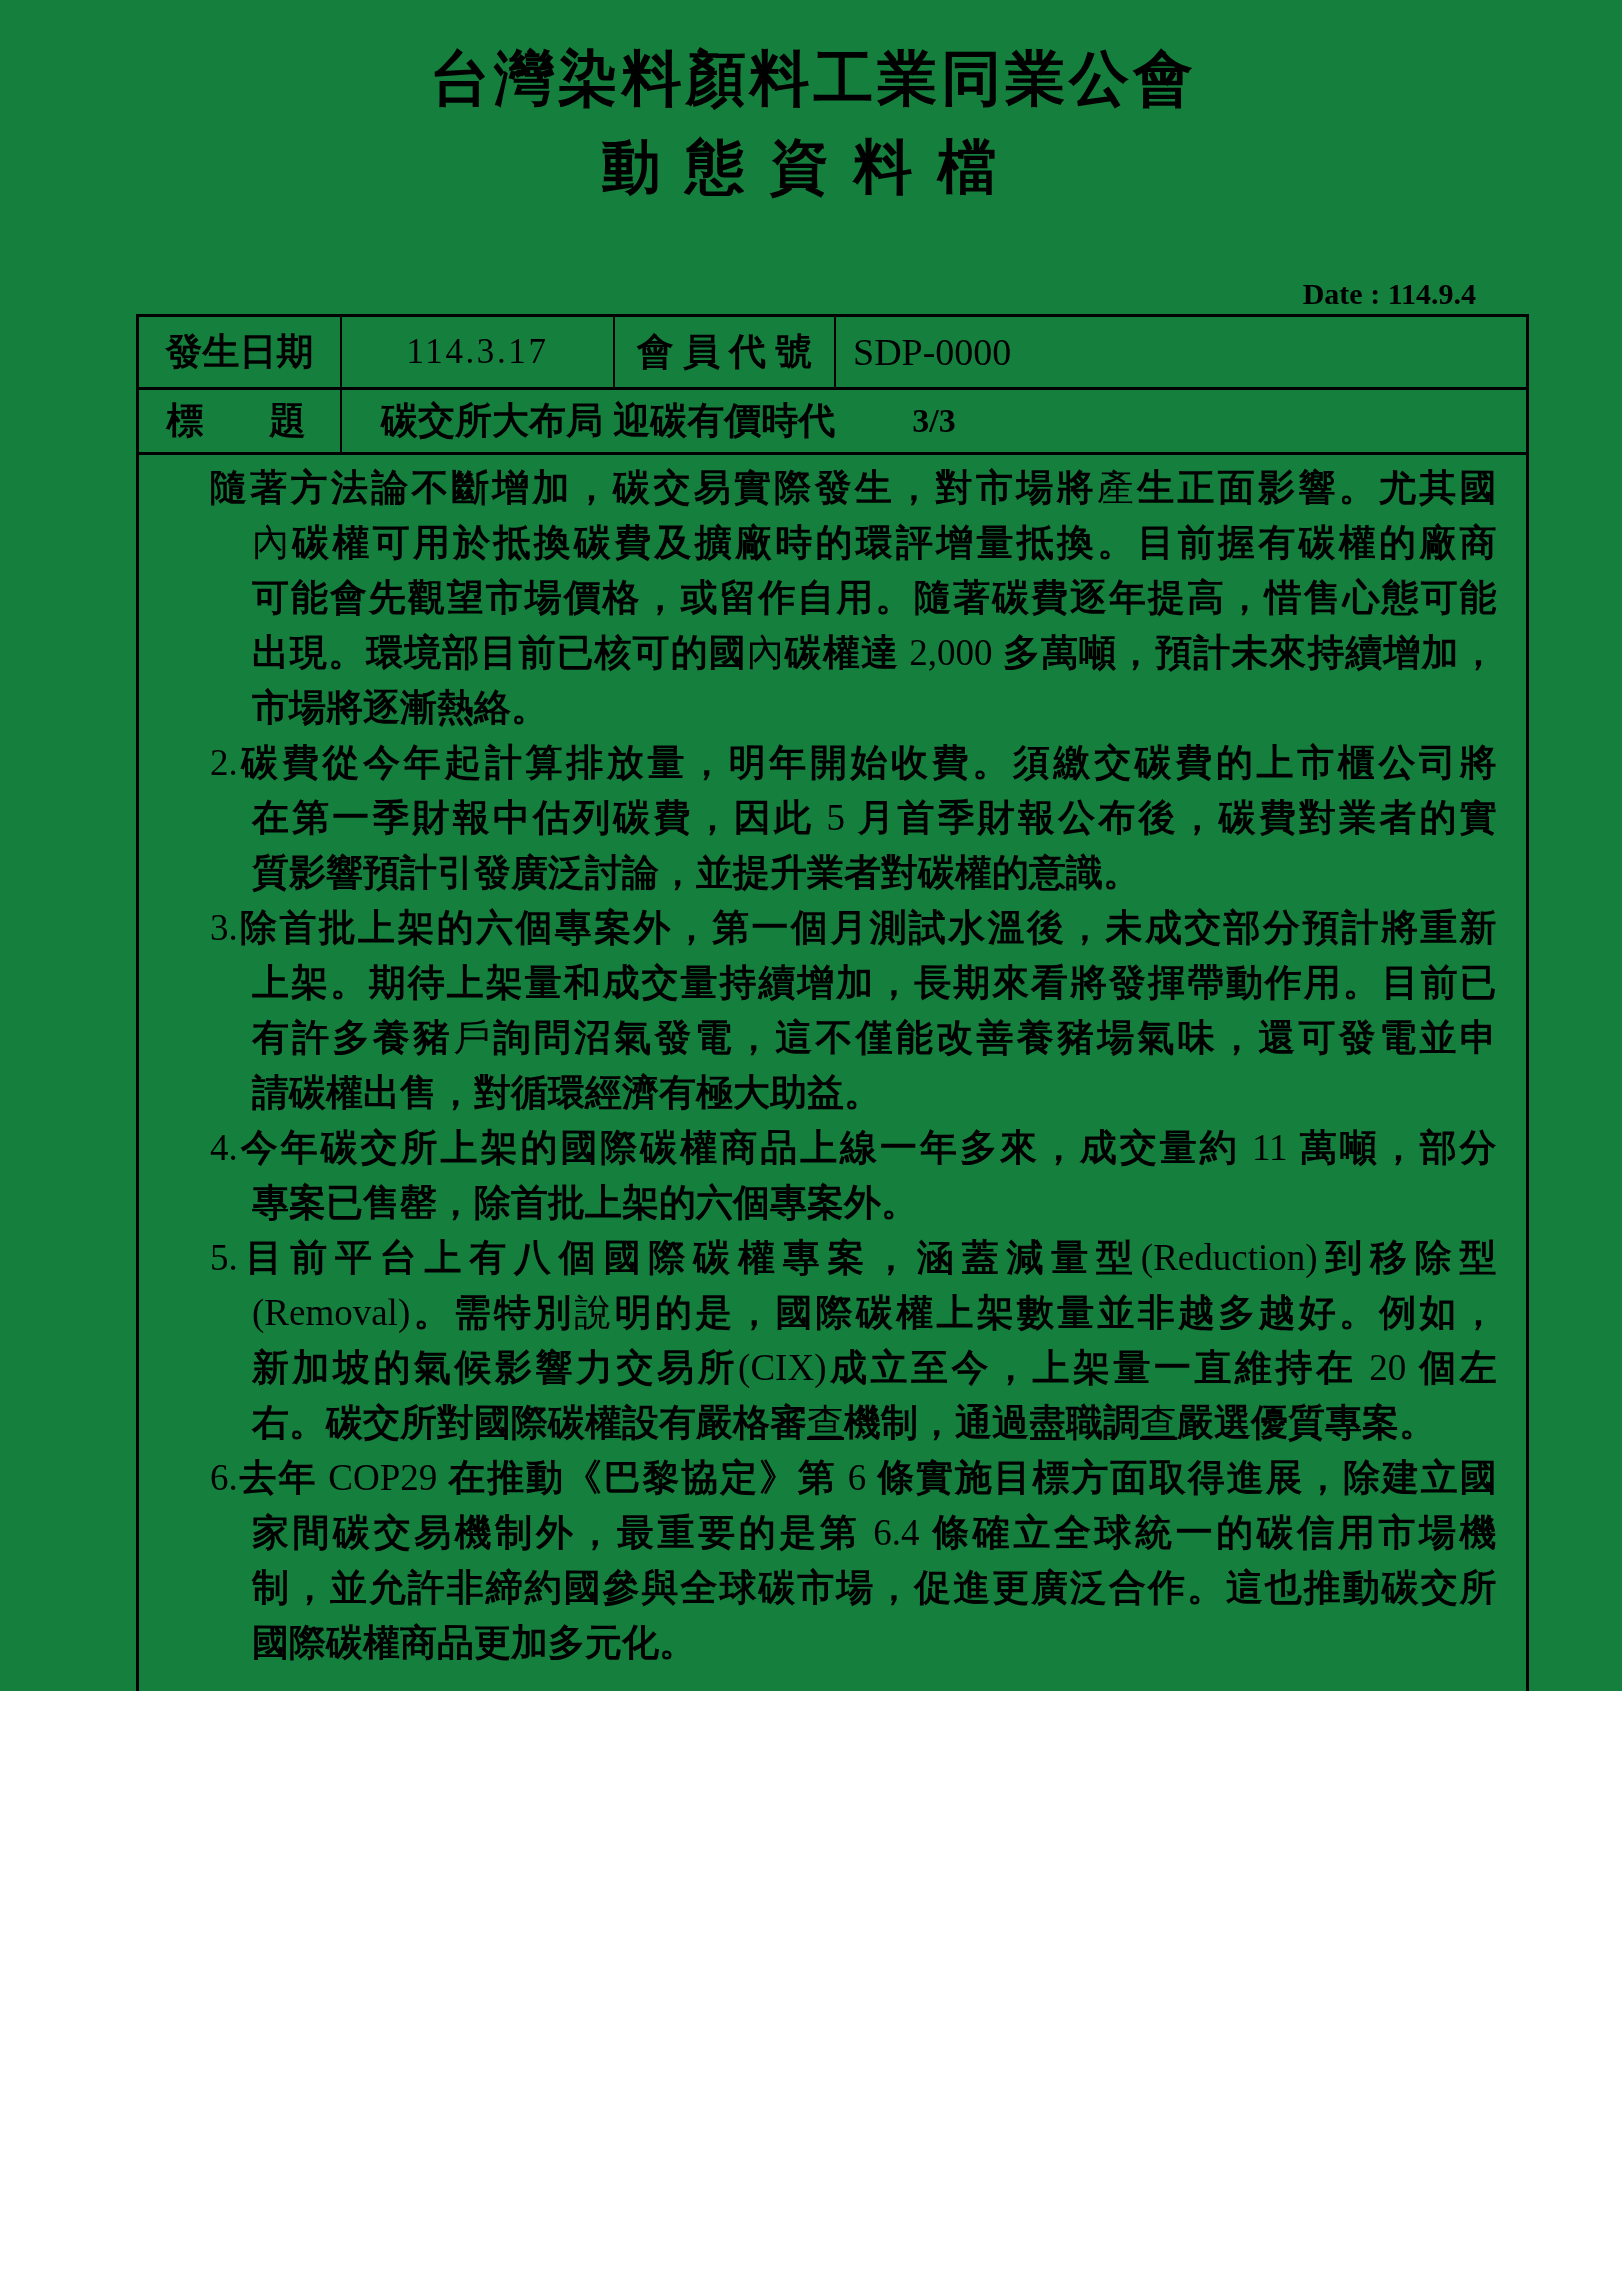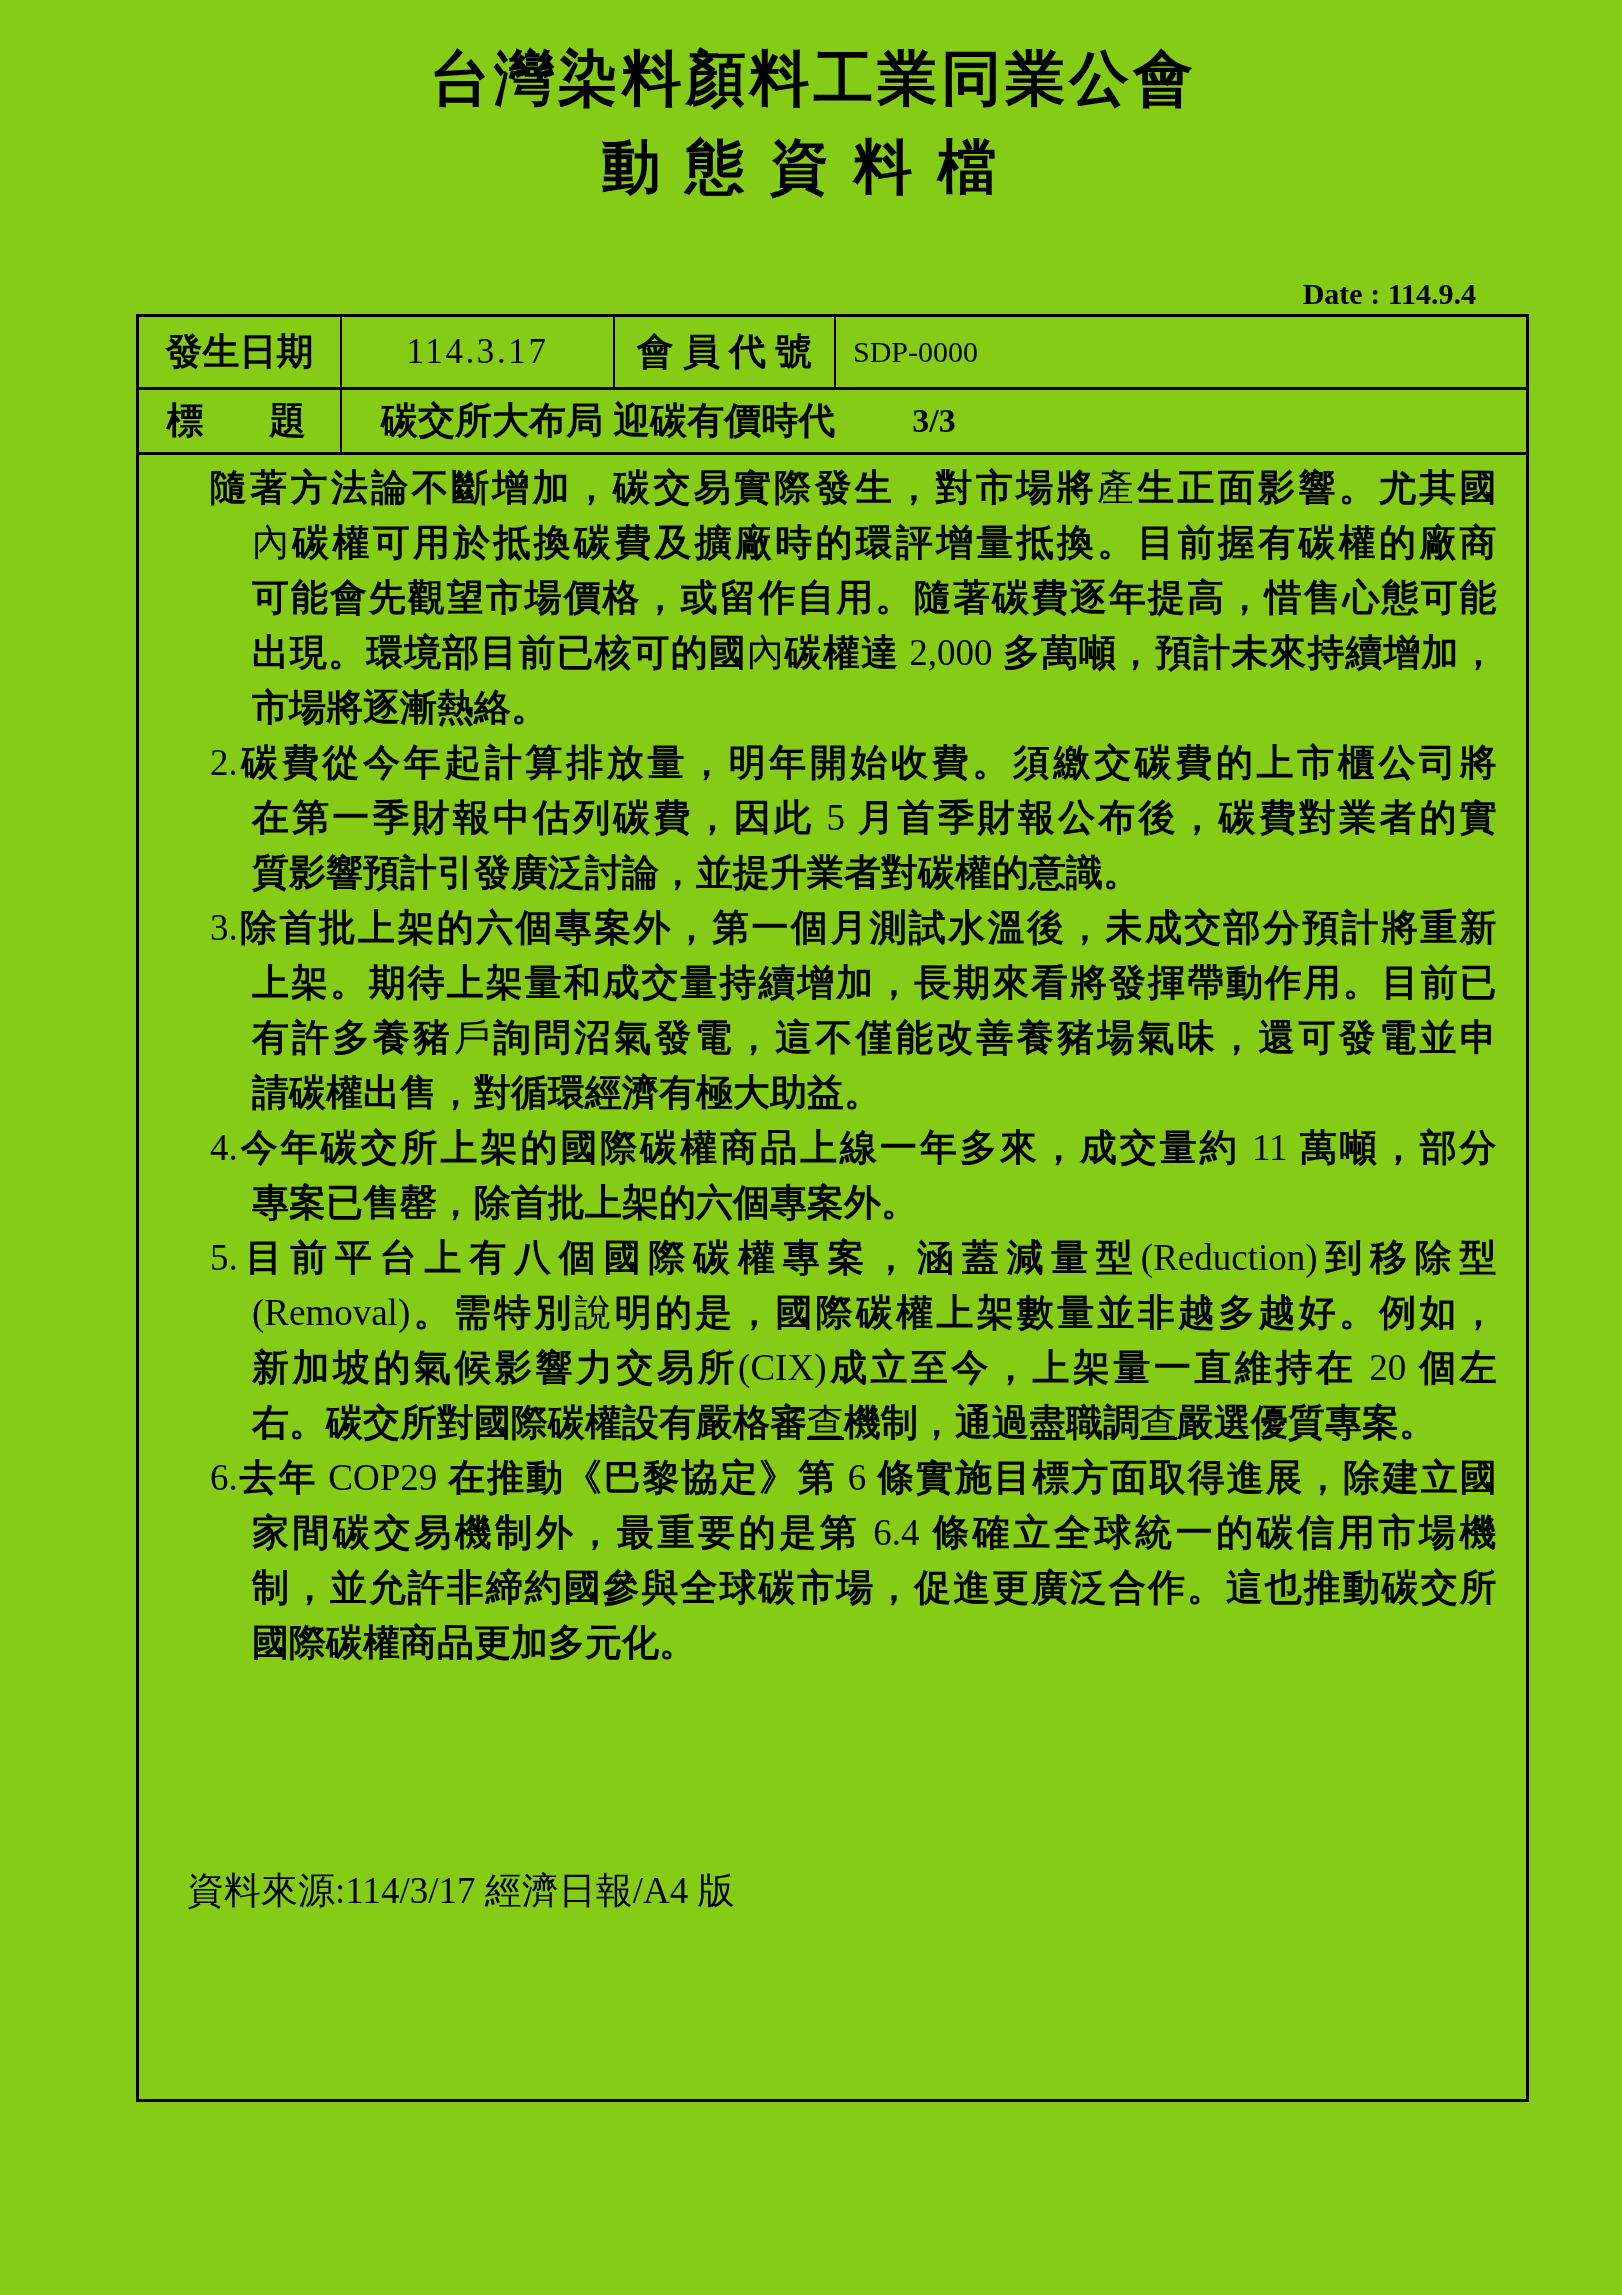--- a/index.html
+++ b/index.html
@@ -1,16 +1,16 @@
 <!DOCTYPE html>
 <html style="font-size:10.5px"><head>
 <meta charset="utf-8">
 <style>
   html,body{margin:0;padding:0;background:#fff;}
-  .page{position:relative;width:1623px;height:2295px;background:#84cc16;color:#000;
+  .page{position:relative;width:1623px;height:1691px;background:#15803d;color:#000;
         font-family:"Liberation Serif",serif;overflow:hidden;}
 
   .org-title{position:absolute;top:39px;left:0;width:100%;text-align:center;
              font-size:60px;font-weight:bold;letter-spacing:3.9px;padding-left:3.9px;
              box-sizing:border-box;white-space:nowrap;}
   .doc-title{position:absolute;top:128px;left:0;width:100%;text-align:center;
              font-size:59px;font-weight:bold;letter-spacing:25px;
              box-sizing:border-box;white-space:nowrap;}
   .date-line{position:absolute;top:277px;right:147px;font-size:30px;font-weight:bold;
              white-space:nowrap;}
@@ -20,21 +20,21 @@
   .row{display:flex;border-bottom:3.3px solid #000;box-sizing:border-box;}
   .r1{height:73px;}
   .r2{height:65px;}
   .cell{box-sizing:border-box;display:flex;align-items:center;overflow:hidden;}
   .c-label{font-weight:bold;font-size:37px;}
   .c1{width:203px;border-right:2.6px solid #000;justify-content:center;}
   .c2{width:273px;border-right:2.6px solid #000;justify-content:center;
       font-size:35px;letter-spacing:2.6px;}
   .c3{width:221px;border-right:2.6px solid #000;justify-content:center;
       letter-spacing:9.2px;padding-left:9.2px;}
-  .c4{flex:1;font-size:30px;padding-left:17px;}
+  .c4{flex:1;font-size:38px;padding-left:17px;}
   .r2 .c1{justify-content:space-between;padding:0 34px 0 27.5px;}
   .subject-cell{flex:1;padding-left:39px;}
   .subject{font-family:"Liberation Sans","DejaVu Sans",sans-serif;
            font-weight:bold;font-size:37px;white-space:nowrap;}
   .pageno{font-size:34px;font-weight:bold;margin-left:77px;}
 
   .bodycell{box-sizing:border-box;height:1643px;padding:5.2px 29.4px 0 0;
             font-size:37px;font-weight:bold;line-height:55px;position:relative;}
   .item .line{margin-left:113px;text-align:justify;text-align-last:justify;}
   .item .line.first{margin-left:71px;}

